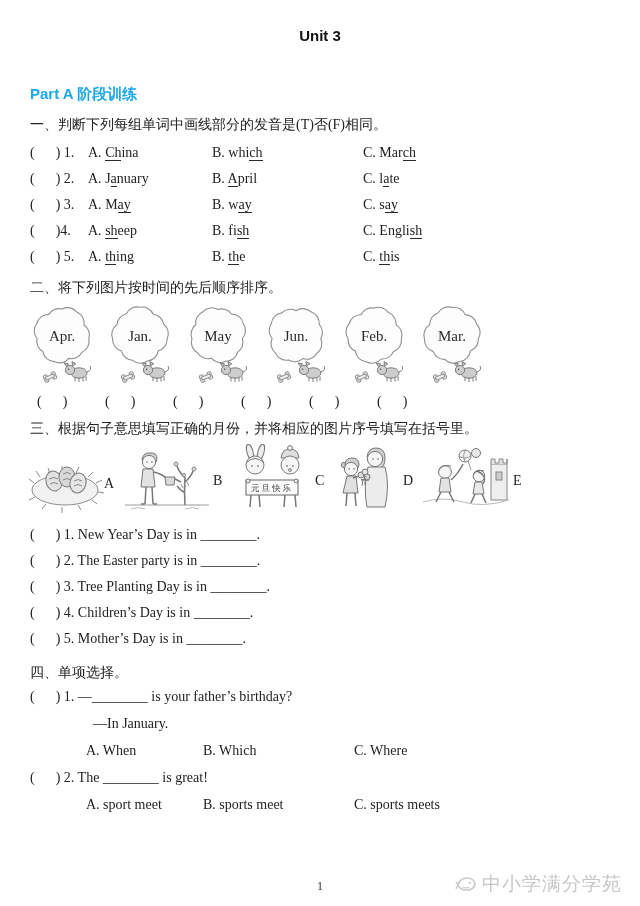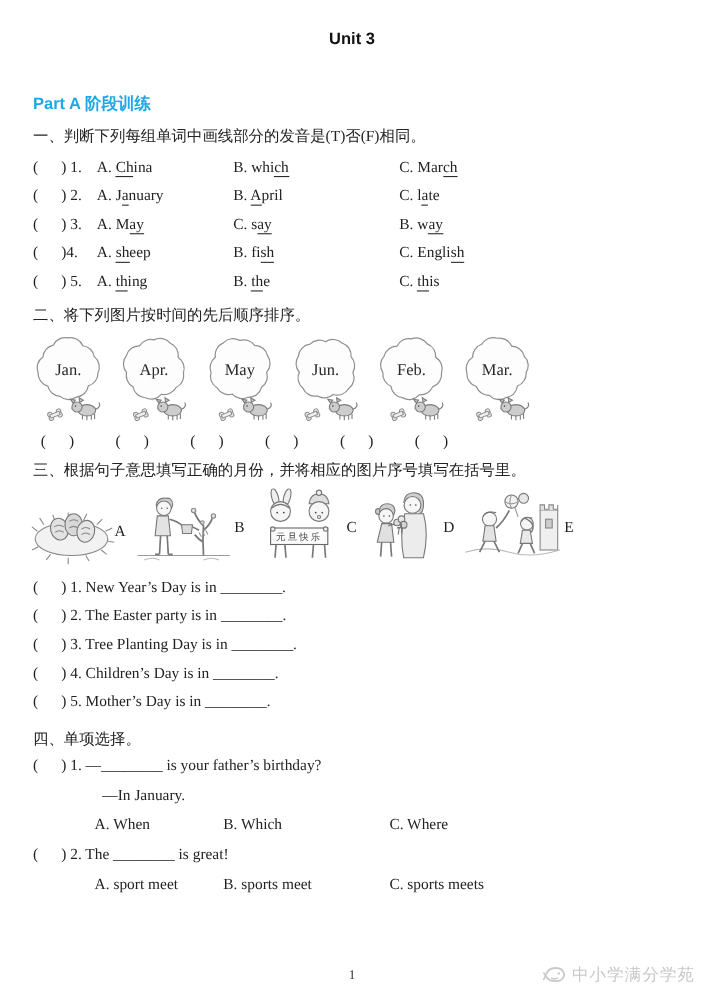--- a/index.html
+++ b/index.html
@@ -44,72 +44,72 @@
   .s4{margin-top:1px}
   .qline{padding-left:30px;line-height:27px;white-space:pre}
   .qline.sub{padding-left:93px}
   .optrow{display:flex;padding-left:86px;line-height:27px;white-space:pre}
   .opt4{flex:0 0 auto}
   .opt4:nth-child(1){width:117px}
   .opt4:nth-child(2){width:151px}
 
   .pageno{position:absolute;left:0;right:0;bottom:12px;text-align:center;
           font-size:12px;color:#333}
-  .watermark{position:absolute;right:8px;bottom:9px;display:flex;align-items:center;gap:5px;
-             color:#c7c7c7;font-size:15px;letter-spacing:1px}
+  .watermark{position:absolute;right:18px;bottom:9px;display:flex;align-items:center;gap:5px;
+             color:#c7c7c7;font-size:19px;letter-spacing:1px}
   svg{display:block}
 </style>
 </head>
 <body>
 
 <div class="page">
   <div class="title">Unit 3</div>
   <div class="part">Part A 阶段训练</div>
 
   <div class="h">一、判断下列每组单词中画线部分的发音是(T)否(F)相同。</div>
   <div class="s1" id="s1-rows">
       <div class="prow"><span class="pn">(      ) 1.</span><span class="opt"><span>A. </span><span class="u">Ch</span><span>ina</span></span><span class="opt"><span>B. </span><span>whi</span><span class="u">ch</span></span><span class="opt"><span>C. </span><span>Mar</span><span class="u">ch</span></span></div>
       <div class="prow"><span class="pn">(      ) 2.</span><span class="opt"><span>A. </span><span>J</span><span class="u">a</span><span>nuary</span></span><span class="opt"><span>B. </span><span class="u">A</span><span>pril</span></span><span class="opt"><span>C. </span><span>l</span><span class="u">a</span><span>te</span></span></div>
-      <div class="prow"><span class="pn">(      ) 3.</span><span class="opt"><span>A. </span><span>M</span><span class="u">ay</span></span><span class="opt"><span>C. </span><span>s</span><span class="u">ay</span></span><span class="opt"><span>B. </span><span>w</span><span class="u">ay</span></span></div>
+      <div class="prow"><span class="pn">(      ) 3.</span><span class="opt"><span>A. </span><span>M</span><span class="u">ay</span></span><span class="opt"><span>B. </span><span>w</span><span class="u">ay</span></span><span class="opt"><span>C. </span><span>s</span><span class="u">ay</span></span></div>
       <div class="prow"><span class="pn">(      )4.</span><span class="opt"><span>A. </span><span class="u">sh</span><span>eep</span></span><span class="opt"><span>B. </span><span>fi</span><span class="u">sh</span></span><span class="opt"><span>C. </span><span>Engli</span><span class="u">sh</span></span></div>
       <div class="prow"><span class="pn">(      ) 5.</span><span class="opt"><span>A. </span><span class="u">th</span><span>ing</span></span><span class="opt"><span>B. </span><span class="u">th</span><span>e</span></span><span class="opt"><span>C. </span><span class="u">th</span><span>is</span></span></div>
     </div>
 
   <div class="h h2">二、将下列图片按时间的先后顺序排序。</div>
   <div class="clouds-row" id="clouds">
       <div class="cloud-cell">
         <svg width="78" height="86" viewBox="0 0 78 86">
+          <path d="M38.0,6.0 A12.0,12.0 0 0,1 52.8,9.0 A12.0,12.0 0 0,1 60.0,22.0 A12.0,12.0 0 0,1 64.8,35.9 A12.0,12.0 0 0,1 58.0,49.3 A12.0,12.0 0 0,1 44.9,55.4 A12.0,12.0 0 0,1 30.2,58.6 A12.0,12.0 0 0,1 18.9,48.6 A12.0,12.0 0 0,1 13.0,35.6 A12.0,12.0 0 0,1 12.8,20.5 A12.0,12.0 0 0,1 24.8,11.4 A12.0,12.0 0 0,1 38.0,6.0 Z" fill="#fdfdfd" stroke="#8f8f8f" stroke-width="1.1"></path>
+          <text x="38" y="38" text-anchor="middle" font-size="15" fill="#2a2a2a" font-family="Liberation Serif, DejaVu Serif, serif">Apr.</text>
+          <g transform="translate(26,74) rotate(-22)" fill="#efefef" stroke="#8c8c8c" stroke-width="0.9">
+            <circle cx="-4.2" cy="-1.7" r="2.1"></circle>
+            <circle cx="-4.2" cy="1.7" r="2.1"></circle>
+            <circle cx="4.2" cy="-1.7" r="2.1"></circle>
+            <circle cx="4.2" cy="1.7" r="2.1"></circle>
+            <rect x="-4.5" y="-1.6" width="9" height="3.2"></rect>
+          </g>
+          <g transform="translate(52,69)" fill="#cdcdcd" stroke="#7c7c7c" stroke-width="1">
+            <path d="M11,0 q5,-2 3,-6" fill="none"></path>
+            <ellipse cx="3" cy="1" rx="8" ry="5.2"></ellipse>
+            <line x1="-1" y1="5" x2="-1" y2="9.4"></line>
+            <line x1="3" y1="5.8" x2="3" y2="10"></line>
+            <line x1="7" y1="5.5" x2="7" y2="9.6"></line>
+            <line x1="10" y1="4.4" x2="10" y2="8.8"></line>
+            <circle cx="-6" cy="-2" r="4.6"></circle>
+            <path d="M-9.5,-5.5 l-2.5,-3.5 l4.5,0.8 z"></path>
+            <path d="M-3.5,-6.2 l-0.5,-4.2 l3.8,2.2 z"></path>
+            <circle cx="-7.4" cy="-2.8" r="0.7" fill="#444" stroke="none"></circle>
+            <circle cx="-10.4" cy="-0.6" r="0.9" fill="#9a9a9a" stroke="none"></circle>
+          </g>
+        </svg>
+      </div>
+      <div class="cloud-cell">
+        <svg width="78" height="86" viewBox="0 0 78 86">
           <path d="M38.0,4.2 A12.0,12.0 0 0,1 51.3,11.3 A12.0,12.0 0 0,1 61.7,21.2 A12.0,12.0 0 0,1 65.1,35.9 A12.0,12.0 0 0,1 56.3,47.8 A12.0,12.0 0 0,1 45.6,58.0 A12.0,12.0 0 0,1 30.6,57.3 A12.0,12.0 0 0,1 19.5,48.0 A12.0,12.0 0 0,1 10.6,35.9 A12.0,12.0 0 0,1 15.0,21.5 A12.0,12.0 0 0,1 24.4,10.8 A12.0,12.0 0 0,1 38.0,4.2 Z" fill="#fdfdfd" stroke="#8f8f8f" stroke-width="1.1"></path>
           <text x="38" y="38" text-anchor="middle" font-size="15" fill="#2a2a2a" font-family="Liberation Serif, DejaVu Serif, serif">Jan.</text>
-          <g transform="translate(26,74) rotate(-22)" fill="#efefef" stroke="#8c8c8c" stroke-width="0.9">
-            <circle cx="-4.2" cy="-1.7" r="2.1"></circle>
-            <circle cx="-4.2" cy="1.7" r="2.1"></circle>
-            <circle cx="4.2" cy="-1.7" r="2.1"></circle>
-            <circle cx="4.2" cy="1.7" r="2.1"></circle>
-            <rect x="-4.5" y="-1.6" width="9" height="3.2"></rect>
-          </g>
-          <g transform="translate(52,69)" fill="#cdcdcd" stroke="#7c7c7c" stroke-width="1">
-            <path d="M11,0 q5,-2 3,-6" fill="none"></path>
-            <ellipse cx="3" cy="1" rx="8" ry="5.2"></ellipse>
-            <line x1="-1" y1="5" x2="-1" y2="9.4"></line>
-            <line x1="3" y1="5.8" x2="3" y2="10"></line>
-            <line x1="7" y1="5.5" x2="7" y2="9.6"></line>
-            <line x1="10" y1="4.4" x2="10" y2="8.8"></line>
-            <circle cx="-6" cy="-2" r="4.6"></circle>
-            <path d="M-9.5,-5.5 l-2.5,-3.5 l4.5,0.8 z"></path>
-            <path d="M-3.5,-6.2 l-0.5,-4.2 l3.8,2.2 z"></path>
-            <circle cx="-7.4" cy="-2.8" r="0.7" fill="#444" stroke="none"></circle>
-            <circle cx="-10.4" cy="-0.6" r="0.9" fill="#9a9a9a" stroke="none"></circle>
-          </g>
-        </svg>
-      </div>
-      <div class="cloud-cell">
-        <svg width="78" height="86" viewBox="0 0 78 86">
-          <path d="M38.0,6.0 A12.0,12.0 0 0,1 52.8,9.0 A12.0,12.0 0 0,1 60.0,22.0 A12.0,12.0 0 0,1 64.8,35.9 A12.0,12.0 0 0,1 58.0,49.3 A12.0,12.0 0 0,1 44.9,55.4 A12.0,12.0 0 0,1 30.2,58.6 A12.0,12.0 0 0,1 18.9,48.6 A12.0,12.0 0 0,1 13.0,35.6 A12.0,12.0 0 0,1 12.8,20.5 A12.0,12.0 0 0,1 24.8,11.4 A12.0,12.0 0 0,1 38.0,6.0 Z" fill="#fdfdfd" stroke="#8f8f8f" stroke-width="1.1"></path>
-          <text x="38" y="38" text-anchor="middle" font-size="15" fill="#2a2a2a" font-family="Liberation Serif, DejaVu Serif, serif">Apr.</text>
           <g transform="translate(26,74) rotate(-22)" fill="#efefef" stroke="#8c8c8c" stroke-width="0.9">
             <circle cx="-4.2" cy="-1.7" r="2.1"></circle>
             <circle cx="-4.2" cy="1.7" r="2.1"></circle>
             <circle cx="4.2" cy="-1.7" r="2.1"></circle>
             <circle cx="4.2" cy="1.7" r="2.1"></circle>
             <rect x="-4.5" y="-1.6" width="9" height="3.2"></rect>
           </g>
           <g transform="translate(52,69)" fill="#cdcdcd" stroke="#7c7c7c" stroke-width="1">
             <path d="M11,0 q5,-2 3,-6" fill="none"></path>
             <ellipse cx="3" cy="1" rx="8" ry="5.2"></ellipse>

